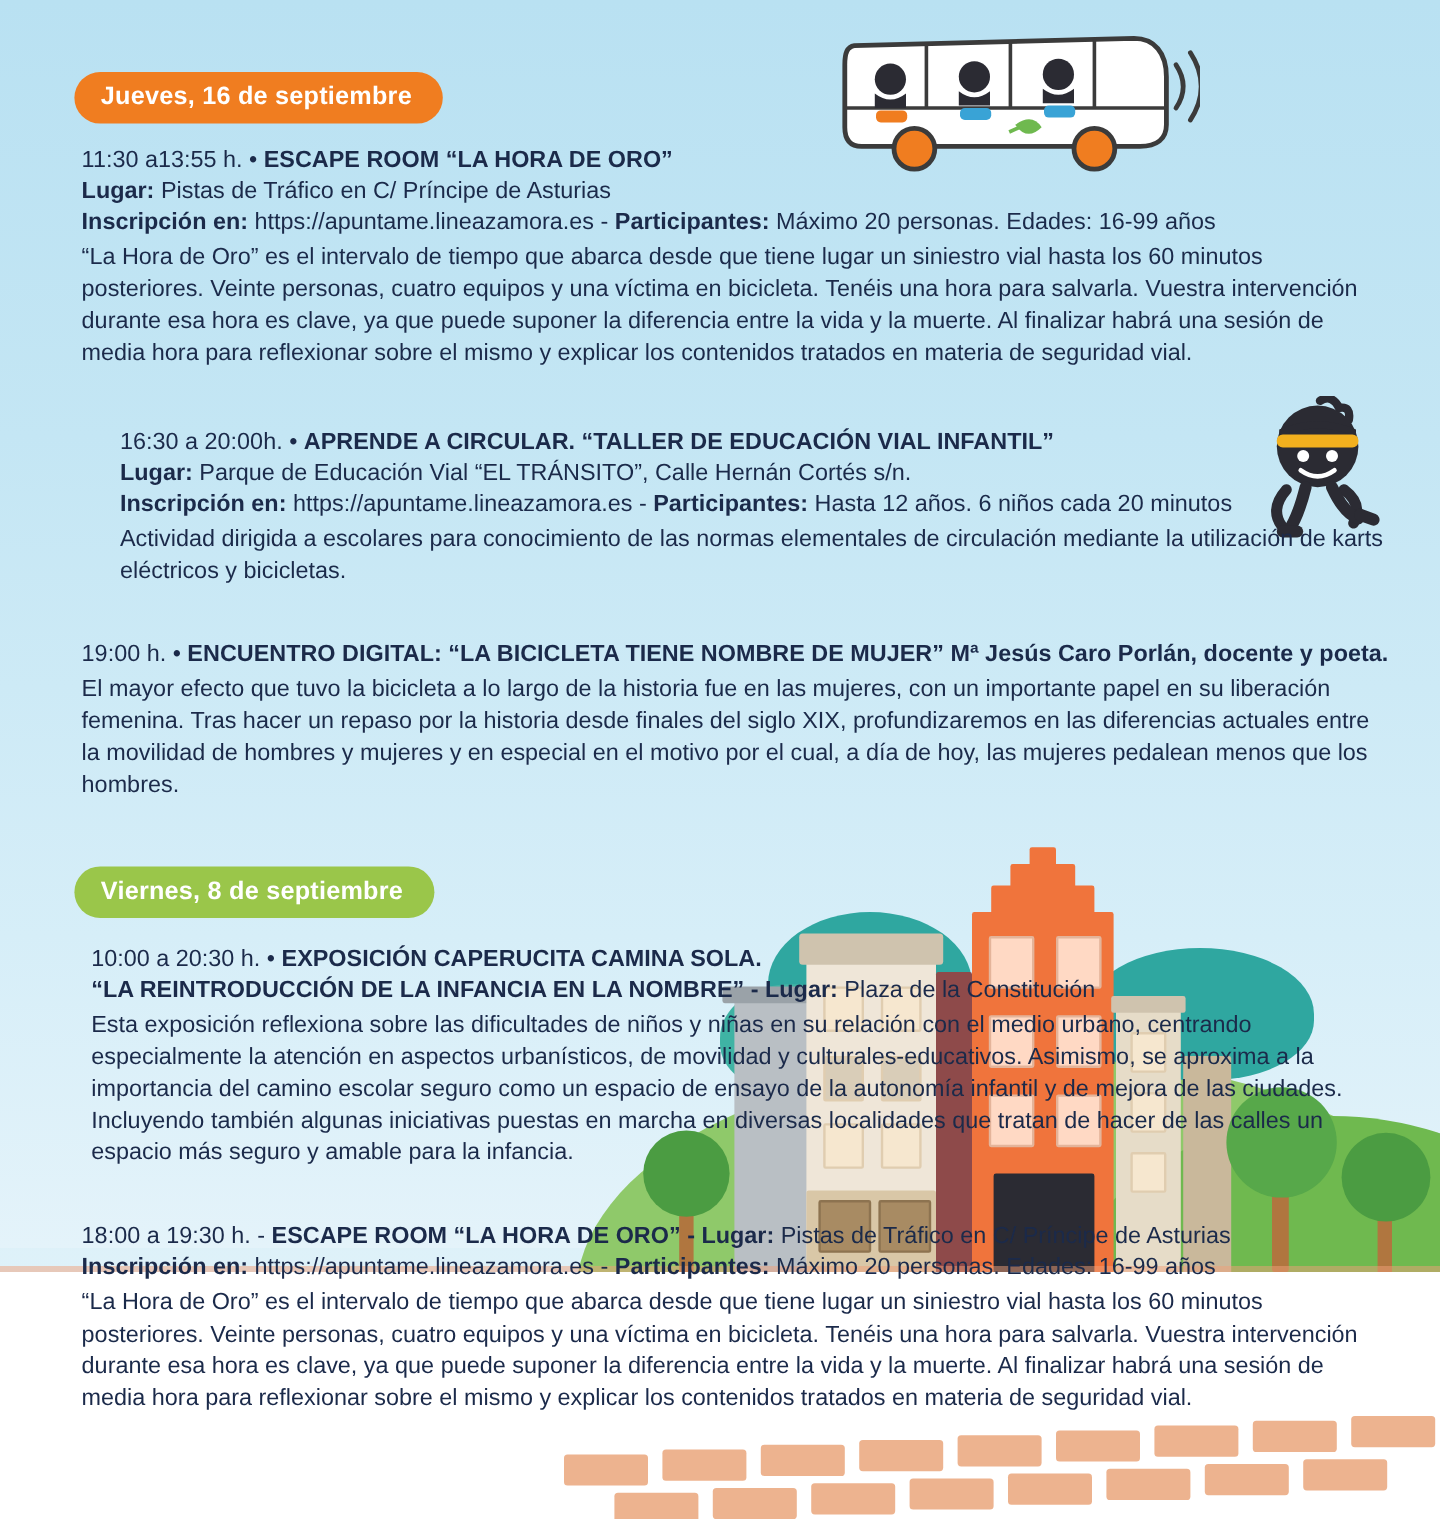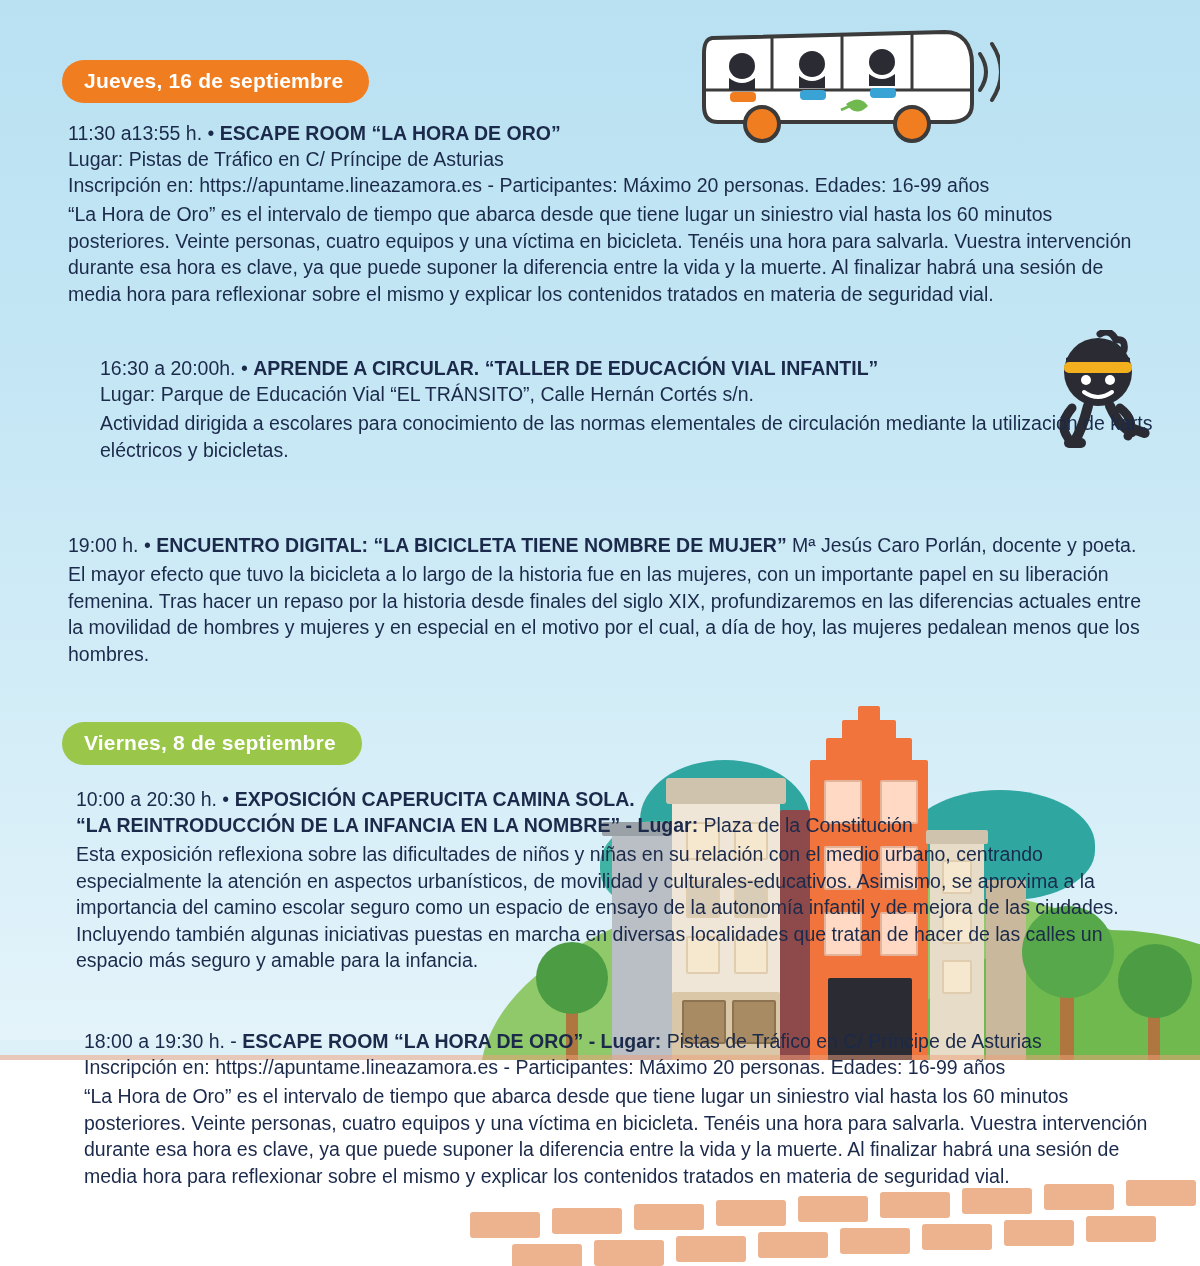--- a/index.html
+++ b/index.html
@@ -110,27 +110,27 @@
   .badge-green  { background: #9ac64a; }
 
   .block { color: #1b2a4a; }
   .hdr {
     font-size: 19.5px;
     line-height: 1.34;
     color: #1b2a4a;
   }
   .hdr .time { font-weight: normal; }
   .hdr .title { font-weight: bold; }
-  .hdr .plain { font-weight: normal; margin-top: 32px; }
+  .hdr .plain { font-weight: bold; margin-top: 32px; }
   .line {
     font-size: 19.5px;
     line-height: 1.34;
     color: #1b2a4a;
   }
-  .line b { font-weight: normal; }
+  .line b { font-weight: bold; }
   .body-txt {
     font-size: 19.5px;
     line-height: 1.36;
     color: #1b2a4a;
     max-width: 1085px;
   }
   .mt4 { margin-top: 3px; }
 </style>
 </head>
 <body>
@@ -281,20 +281,23 @@
       <div class="body-txt mt4">“La Hora de Oro” es el intervalo de tiempo que abarca desde que tiene lugar un siniestro vial hasta los 60 minutos posteriores. Veinte personas, cuatro equipos y una víctima en bicicleta. Tenéis una hora para salvarla. Vuestra intervención durante esa hora es clave, ya que  puede suponer la diferencia entre la vida y la muerte. Al finalizar habrá una sesión de media hora para reflexionar sobre el mismo y explicar los contenidos tratados en materia de seguridad vial.</div>
     </div>
 
     <div class="block" style="position:absolute; left:68px; top:355px; width:1090px;margin-left:32px;">
       <div class="hdr">
         <span class="time">16:30 a 20:00h. • </span><span class="title">APRENDE A CIRCULAR. “TALLER DE EDUCACIÓN VIAL INFANTIL”</span>
       </div>
       <div class="line">
         <b>Lugar:</b><span> Parque de Educación Vial “EL TRÁNSITO”, Calle Hernán Cortés s/n.</span>
       </div>
+      <div class="line">
+        <b>Inscripción en:</b><span> https://apuntame.lineazamora.es - </span><b>Participantes:</b><span> Hasta 12 años. 6 niños cada 20 minutos</span>
+      </div>
       <div class="body-txt mt4" style="max-width:1065px;">Actividad dirigida a escolares para conocimiento de las normas elementales de circulación mediante la utilización de karts eléctricos y bicicletas.</div>
     </div>
 
     <div class="block" style="position:absolute; left:68px; top:532px; width:1090px;">
       <div class="hdr">
         <span class="time">19:00 h. • </span><span class="title">ENCUENTRO DIGITAL: “LA BICICLETA TIENE NOMBRE DE MUJER”</span><span class="plain"> Mª Jesús Caro Porlán, docente y poeta.</span>
       </div>
       <div class="body-txt mt4">El mayor efecto que tuvo la bicicleta a lo largo de la historia fue en las mujeres, con un importante papel en su liberación femenina. Tras hacer un repaso por la historia desde finales del siglo XIX, profundizaremos en las diferencias actuales entre la movilidad de hombres y mujeres y en especial en el motivo por el cual, a día de hoy, las mujeres pedalean menos que los hombres.</div>
     </div>
 
@@ -305,21 +308,21 @@
     <div class="block" style="position:absolute; left:76px; top:786px; width:1090px;">
       <div class="hdr">
         <span class="time">10:00 a 20:30 h. • </span><span class="title">EXPOSICIÓN CAPERUCITA CAMINA SOLA.</span>
       </div>
       <div class="hdr">
         <span class="title">“LA REINTRODUCCIÓN DE LA INFANCIA EN LA NOMBRE”</span><b> - Lugar:</b><span> Plaza de la Constitución</span>
       </div>
       <div class="body-txt mt4">Esta exposición reflexiona sobre las dificultades de niños y niñas en su relación con el medio urbano, centrando especialmente la atención en aspectos urbanísticos, de movilidad y culturales-educativos. Asimismo, se aproxima a la importancia del camino escolar seguro como un espacio de ensayo de la autonomía infantil y de mejora de las ciudades. Incluyendo también algunas iniciativas puestas en marcha en diversas localidades que tratan de hacer de las calles un espacio más seguro y amable para la infancia.</div>
     </div>
 
-    <div class="block" style="position:absolute; left:84px; top:1017px; width:1090px;margin-top:11px;">
+    <div class="block" style="position:absolute; left:68px; top:1017px; width:1090px;">
       <div class="hdr">
         <span class="time">18:00 a 19:30 h. - </span><span class="title">ESCAPE ROOM “LA HORA DE ORO”</span><b> - Lugar:</b><span> Pistas de Tráfico en C/ Príncipe de Asturias</span>
       </div>
       <div class="line">
         <b>Inscripción en:</b><span> https://apuntame.lineazamora.es - </span><b>Participantes:</b><span> Máximo 20 personas. Edades: 16-99 años</span>
       </div>
       <div class="body-txt mt4">“La Hora de Oro” es el intervalo de tiempo que abarca desde que tiene lugar un siniestro vial hasta los 60 minutos posteriores. Veinte personas, cuatro equipos y una víctima en bicicleta. Tenéis una hora para salvarla. Vuestra intervención durante esa hora es clave, ya que puede suponer la diferencia entre la vida y la muerte. Al finalizar habrá una sesión de media hora para reflexionar sobre el mismo y explicar los contenidos tratados en materia de seguridad vial.</div>
     </div>
 
   </div>

